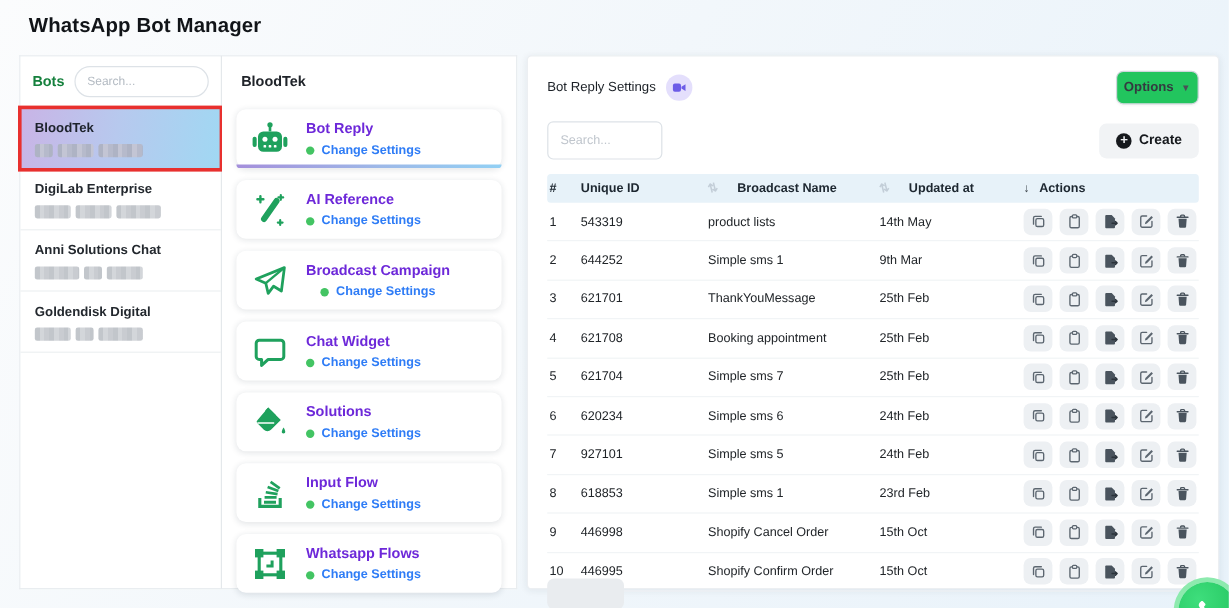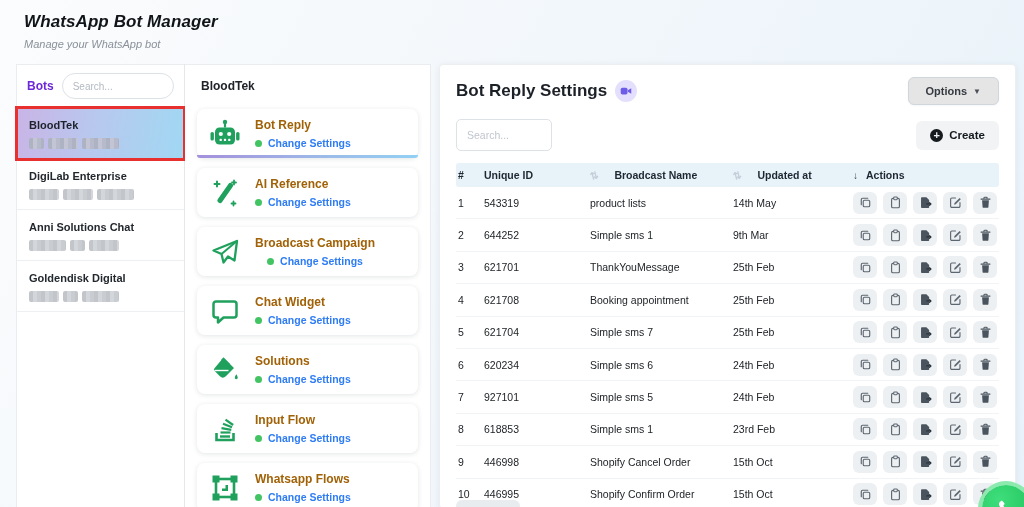--- a/index.html
+++ b/index.html
@@ -2,30 +2,30 @@
 <html><head>
 <meta charset="utf-8">
 <style>
   * { margin:0; padding:0; box-sizing:border-box; }
   html,body { width:1024px; height:507px; overflow:hidden; }
   body {
     font-family:"Liberation Sans", sans-serif;
     background:linear-gradient(120deg,#fbfcfd 0%,#f2f7fb 45%,#e8f2fa 100%);
     color:#212529; position:relative;
   }
-  .app-header { padding:12px 0 0 24px;font-style:italic; }
+  .app-header { padding:12px 0 0 24px; }
   .page-title { font-size:17px; font-weight:700; color:#111418; letter-spacing:.1px; }
   .page-subtitle { font-size:11px; color:#8a9199; margin-top:6px; }
 
   .panels { display:flex; align-items:stretch; margin:14px 8px 0 16px; height:445px; }
 
   
   .bots-panel { width:169px; background:#fff; border:1px solid #e9edf0; border-right:1px solid #e4e8eb; }
   .bots-head { display:flex; align-items:center; gap:8px; padding:8px 10px; border-bottom:1px solid #eef1f3; }
-  .bots-label { font-size:12px; font-weight:700; color:#6d28d9; }
+  .bots-label { font-size:12px; font-weight:700; color:#15803d; }
   .bots-search { flex:1; min-width:0; height:26px; border:1px solid #dde2e7; border-radius:13px;
     padding:0 10px; font-size:10px; color:#495057; font-family:inherit; background:#fff; }
   .bots-search::placeholder { color:#b3bac2; }
   .bot-item { padding:11px 12px 9px 12px; border-bottom:1px solid #edf0f2; cursor:pointer; }
   .bot-item.selected {
     background:linear-gradient(100deg,#c9b4e6 0%,#b7c9ee 48%,#a0d8f3 100%);
     outline:3px solid #e8302e; outline-offset:-1px;
   }
   .bot-name { font-size:11px; font-weight:700; color:#23282e; margin-bottom:7px; }
   .bot-item.selected .bot-name { color:#1d222b; }
@@ -36,37 +36,37 @@
     repeating-linear-gradient(90deg,#aeb3c4 0 4px,#c3c5d4 4px 8px,#b6bacb 8px 12px); }
   .bn-a{width:15px;} .bn-b{width:30px;} .bn-c{width:37px;}
 
   
   .features-panel { width:246px; background:#fff; border:1px solid #e9edf0; border-left:none; padding-bottom:6px; }
   .features-head { font-size:12px; font-weight:700; color:#20242a; padding:14px 14px 16px 16px; }
   .feature-card { position:relative; display:flex; align-items:center; gap:14px;
     margin:0 12px 10px 12px; padding:7px 12px; min-height:49px; background:#fff;
     border-radius:8px; box-shadow:0 1px 5px rgba(25,39,60,.12); cursor:pointer; }
   .feature-icon { width:32px; height:32px; flex:0 0 32px; display:flex; align-items:center; justify-content:center; }
-  .feature-title { font-size:12px; font-weight:700; color:#a16207; }
+  .feature-title { font-size:12px; font-weight:700; color:#6d28d9; }
   .feature-sub { display:flex; align-items:center; gap:6px; margin-top:5px;justify-content:center; }
   .status-dot { width:7px; height:7px; border-radius:50%; background:#43c463; }
   .change-link { font-size:10.5px; font-weight:700; color:#2e7cf6; text-decoration:none; }
   .active-bar { position:absolute; left:0; right:0; bottom:0; height:3px; border-radius:0 0 8px 8px;
     background:linear-gradient(90deg,#a48fdb 0%,#9db9e8 55%,#92d0f4 100%); }
 
   
   .settings-panel { flex:1; position:relative; background:#fff; margin-left:8px;
     border:1px solid #eceff2; border-radius:4px; box-shadow:0 1px 6px rgba(25,39,60,.07);
     padding:12px 16px 0 16px; }
   .settings-head { display:flex; align-items:center; }
-  .settings-title { font-size:17px; font-weight:700; color:#1c2127; }
+  .settings-title { font-size:11px; font-weight:400; color:#1c2127; }
   .video-badge { width:22px; height:22px; border-radius:50%; background:#e4dffc;
     display:flex; align-items:center; justify-content:center; margin-left:8px; cursor:pointer; }
-  .options-btn { margin-left:auto; background:#e5e5e5; border:1px solid #cfd6dc; border-radius:6px;
-    padding:7px 17px; font-size:11px; font-weight:600; color:#343a40; font-family:inherit; cursor:pointer;
+  .options-btn { margin-left:auto; background:#22c55e; border:1px solid #cfd6dc; border-radius:6px;
+    padding:7px 6px; font-size:11px; font-weight:600; color:#343a40; font-family:inherit; cursor:pointer;
     box-shadow:0 1px 2px rgba(0,0,0,.04); display:flex; align-items:center; gap:6px; }
   .caret { font-size:8px; color:#495057; }
   .settings-toolbar { display:flex; align-items:center; margin-top:14px; }
   .table-search { width:96px; height:32px; border:1px solid #dde2e7; border-radius:5px;
     padding:0 10px; font-size:10.5px; color:#495057; font-family:inherit; }
   .table-search::placeholder { color:#c0c6cd; }
   .create-btn { margin-left:auto; background:#f1f3f5; border:none; border-radius:6px;
     padding:8px 14px; font-size:11.5px; font-weight:700; color:#16191d; font-family:inherit;
     display:flex; align-items:center; gap:6px; cursor:pointer; }
   .plus-circle { width:13px; height:13px; border-radius:50%; background:#16191d; color:#f1f3f5;
@@ -92,21 +92,20 @@
   
   .wa-float { position:absolute; right:-6px; bottom:-26px; width:48px; height:48px; border-radius:50%;
     background:radial-gradient(circle at 35% 30%,#3ede7c,#1fc05a); box-shadow:0 0 0 4px #8deaae;
     display:flex; align-items:center; justify-content:center; cursor:pointer; }
 </style>
 </head>
 <body>
 
 <div class="app-header">
   <div class="page-title">WhatsApp Bot Manager</div>
-  <div class="page-subtitle">Manage your WhatsApp bot</div>
 </div>
 
 <div class="panels">
 
   <aside class="bots-panel">
     <div class="bots-head">
       <span class="bots-label">Bots</span>
       <input class="bots-search" placeholder="Search..." style="">
     </div>
     <div class="bot-list">

